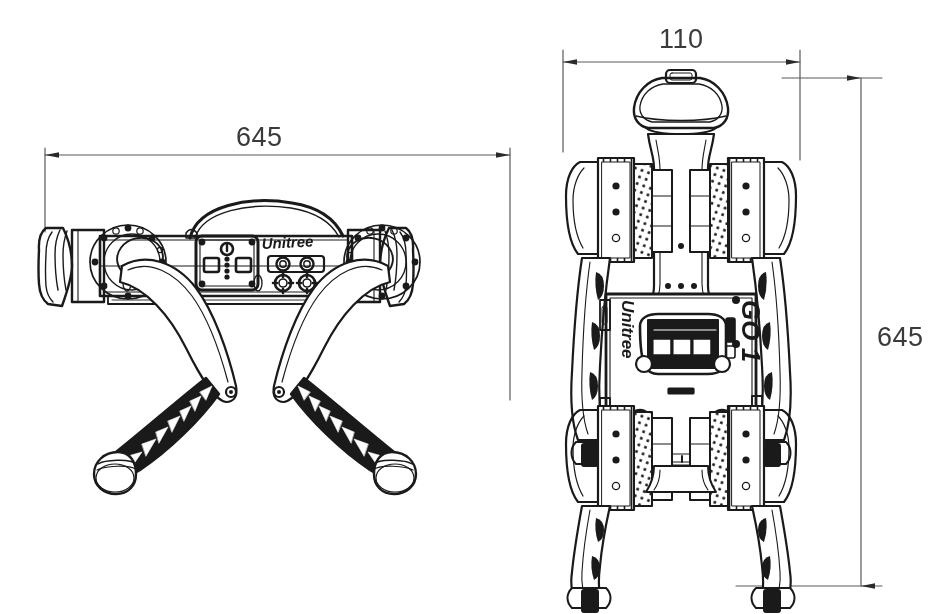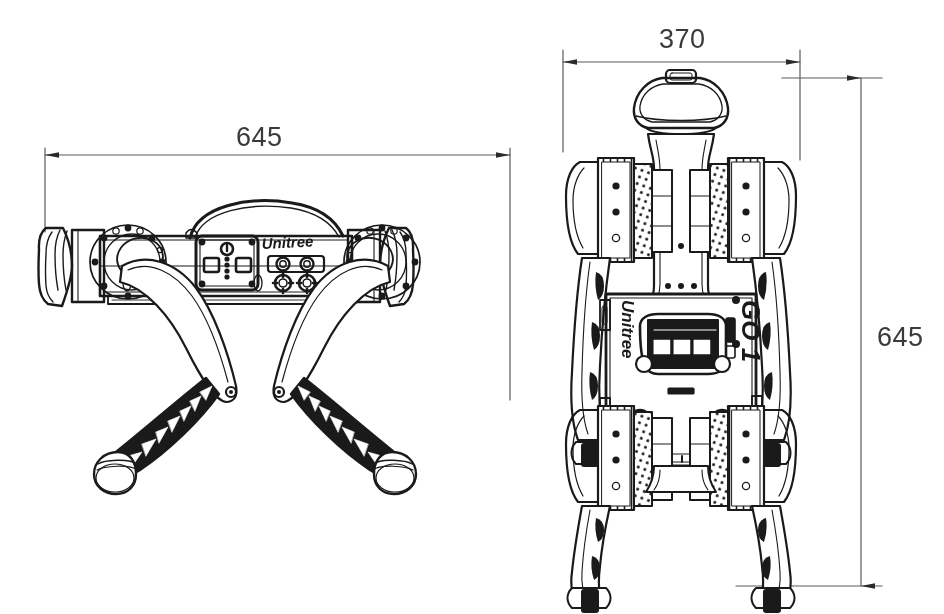--- a/index.html
+++ b/index.html
@@ -35,21 +35,21 @@
   #label-645-top   { left: 877px; top: 322px; }
   svg { display: block; }
 </style>
 </head>
 <body>
 
 <div id="stage">
 
   <div class="dim-label" id="label-645-front">645</div>
 
-  <div class="dim-label" id="label-280-top">370</div>
+  <div class="dim-label" id="label-280-top">110</div>
 
   <div class="dim-label" id="label-645-top">645</div>
 
   <svg width="944" height="614" viewBox="0 0 944 614">
     <defs>
       <marker id="arrL" markerWidth="14" markerHeight="8" refX="0" refY="4" orient="auto" markerUnits="userSpaceOnUse">
         <path d="M0,4 L14,1.3 L14,6.7 Z" fill="#2a2a2a"></path>
       </marker>
       <marker id="arrR" markerWidth="14" markerHeight="8" refX="14" refY="4" orient="auto" markerUnits="userSpaceOnUse">
         <path d="M14,4 L0,1.3 L0,6.7 Z" fill="#2a2a2a"></path>

